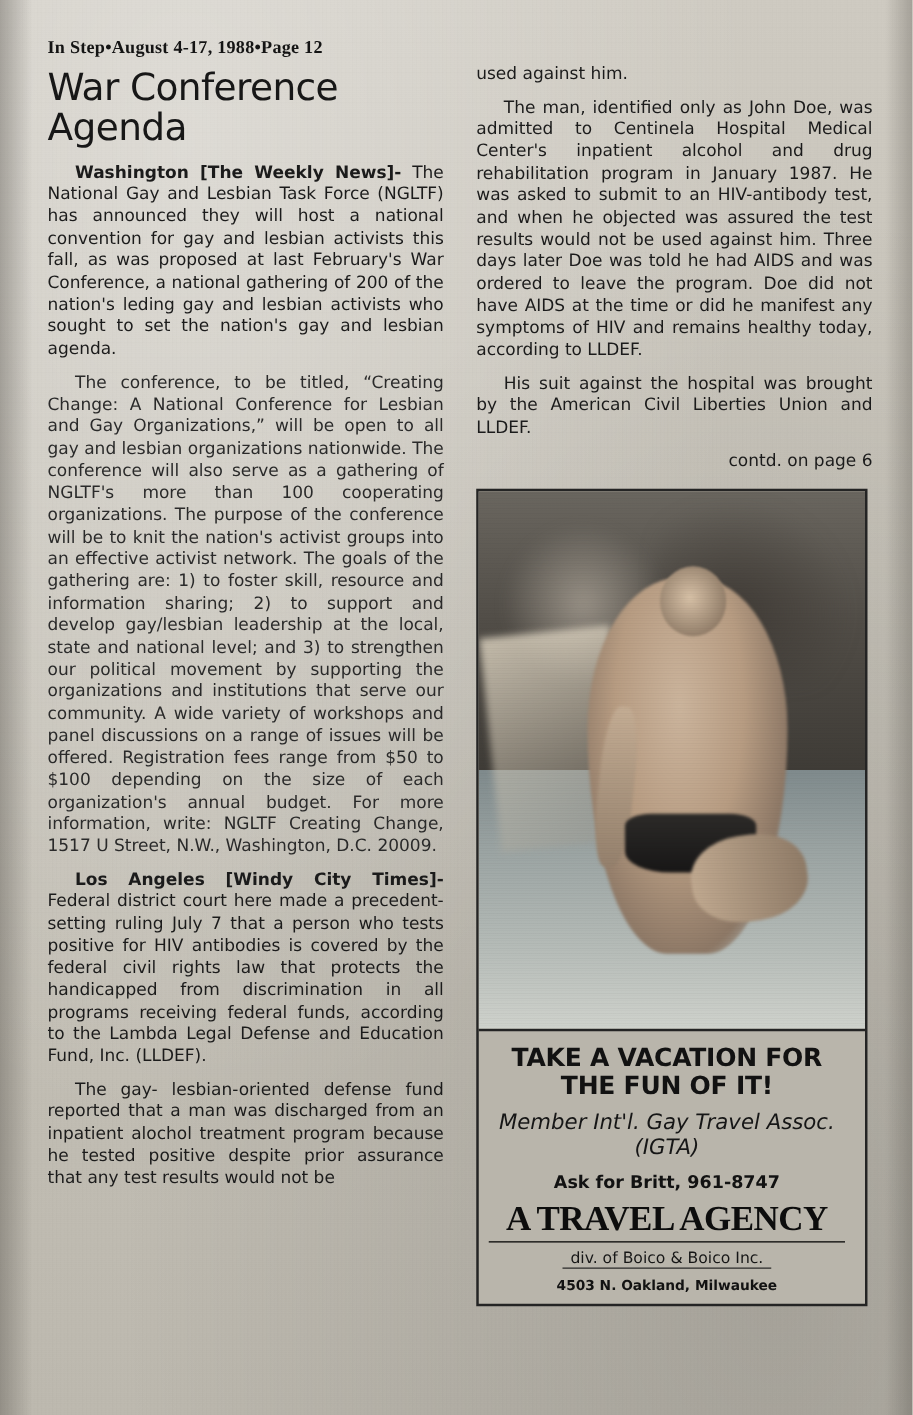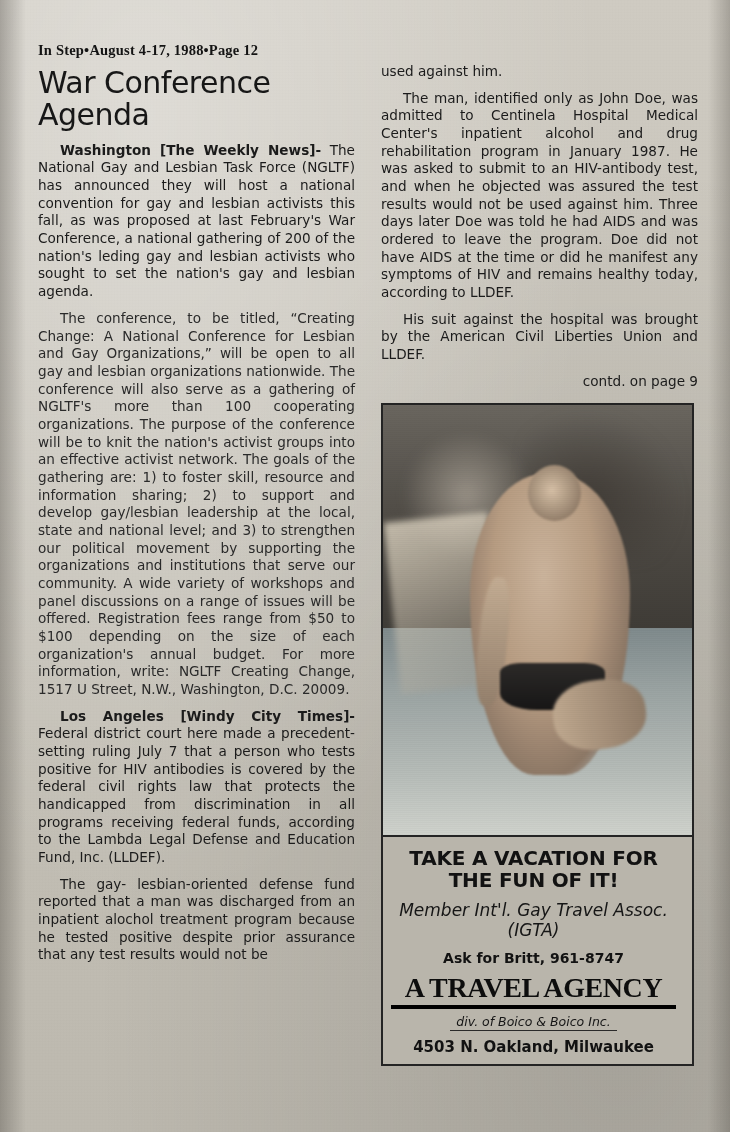--- a/index.html
+++ b/index.html
@@ -29,21 +29,21 @@
     inset: 0;
     opacity: .30;
     background-image:
       repeating-linear-gradient(0deg, rgba(0,0,0,.035) 0px, rgba(0,0,0,0) 1px, rgba(0,0,0,.02) 2px, rgba(0,0,0,0) 3px),
       repeating-linear-gradient(90deg, rgba(0,0,0,.03) 0px, rgba(0,0,0,0) 1px, rgba(255,255,255,.03) 2px, rgba(0,0,0,0) 3px);
     pointer-events: none;
   }
   .content {
     position: absolute;
     left: 38px;
-    top: 42px;
+    top: 30px;
     width: 660px;
   }
   .masthead {
     font-family: "Liberation Serif", serif;
     font-weight: bold;
     font-size: 14.5px;
     letter-spacing: .2px;
     color: #141414;
     margin-bottom: 4px;
   }
@@ -242,38 +242,37 @@
     font-size: 14px;
     color: #121212;
     margin-bottom: 6px;
   }
   .ad-agency {
     font-family: "Liberation Serif", serif;
     font-weight: bold;
     font-size: 28px;
     letter-spacing: -0.4px;
     color: #0d0d0d;
-    border-bottom: 4px solid #000000;
+    border-bottom: 1px solid #000000;
     padding-bottom: 1px;
     margin-bottom: 3px;
   }
   .ad-div {
     font-family: "DejaVu Sans", sans-serif;
-    font-style: italic;
     font-size: 12.5px;
     color: #161616;
     border-bottom: 1px solid #2a2a2a;
     display: inline-block;
     padding: 0 6px 1px 6px;
     margin-bottom: 7px;
   }
   .ad-addr {
     font-family: "DejaVu Sans", sans-serif;
     font-weight: bold;
-    font-size: 15px;
+    font-size: 11px;
     color: #121212;
   }
   .edge-dark {
     position: absolute;
     left: 0; top: 0; bottom: 0;
     width: 26px;
     background: linear-gradient(90deg, rgba(70,66,60,.35), rgba(70,66,60,0));
     pointer-events: none;
   }
   .edge-dark-r {
@@ -309,21 +308,21 @@
         <p class="body"><span class="lead">Los Angeles [Windy City Times]-</span> Federal district court here made a precedent-setting ruling July 7 that a person who tests positive for HIV antibodies is covered by the federal civil rights law that protects the handicapped from discrimination in all programs receiving federal funds, according to the Lambda Legal Defense and Education Fund, Inc. (LLDEF).</p>
         <p class="body">The gay- lesbian-oriented defense fund reported that a man was discharged from an inpatient alochol treatment program because he tested positive despite prior assurance that any test results would not be</p>
 
       </div>
 
       <div class="col">
 
         <p class="body" style="text-indent:0">used against him.</p>
         <p class="body">The man, identified only as John Doe, was admitted to Centinela Hospital Medical Center's inpatient alcohol and drug rehabilitation program in January 1987. He was asked to submit to an HIV-antibody test, and when he objected was assured the test results would not be used against him. Three days later Doe was told he had AIDS and was ordered to leave the program. Doe did not have AIDS at the time or did he manifest any symptoms of HIV and remains healthy today, according to LLDEF.</p>
         <p class="body">His suit against the hospital was brought by the American Civil Liberties Union and LLDEF.</p>
-        <p class="contd">contd. on page 9</p>
+        <p class="contd">contd. on page 6</p>
 
         <div class="ad">
 
           <div class="ad-photo">
             <div class="ph-wall"></div>
             <div class="ph-blob-a"></div>
             <div class="ph-blob-b"></div>
             <div class="ph-water"></div>
             <div class="ph-towel"></div>
             <div class="ph-body"></div>

